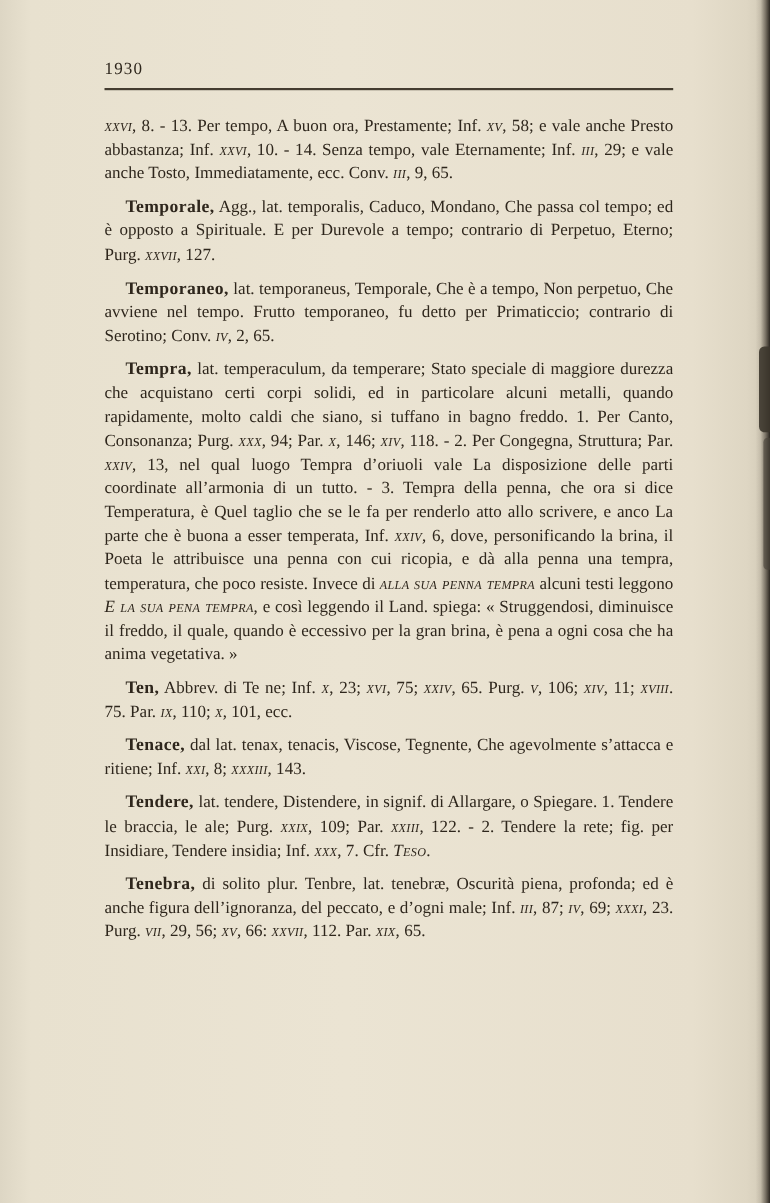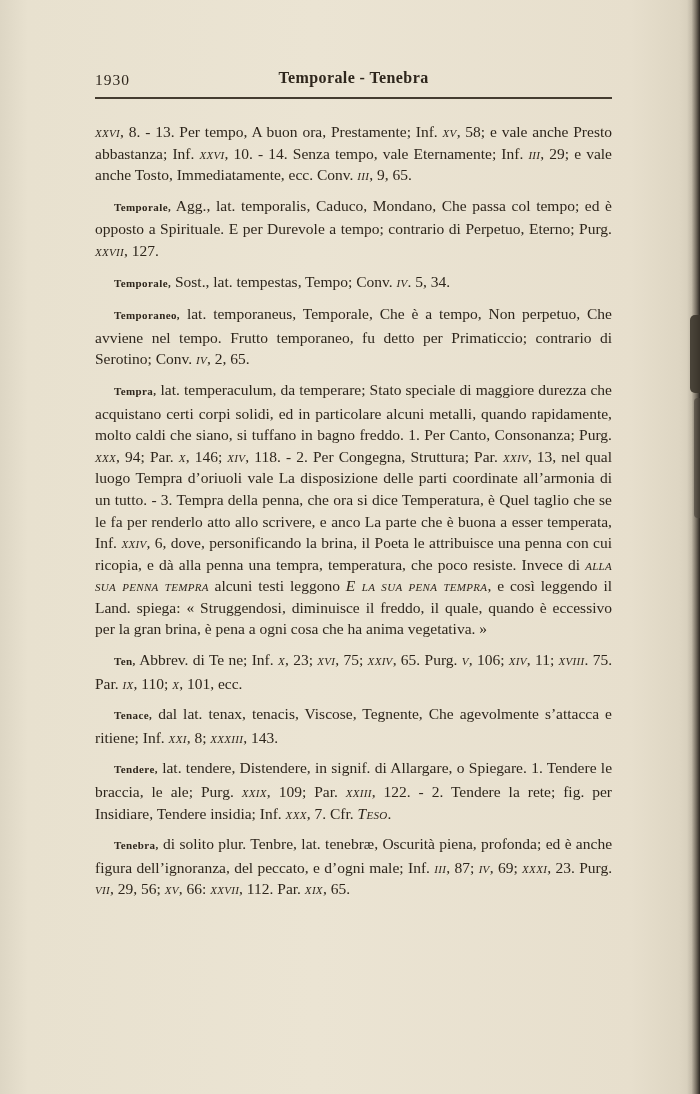--- a/index.html
+++ b/index.html
@@ -18,22 +18,21 @@
   .edge-blob{
     position:absolute;right:0;top:315px;width:10px;height:78px;
     background:#3c362c;border-radius:5px 0 0 5px;opacity:.9;
   }
   .edge-blob2{
     position:absolute;right:0;top:398px;width:6px;height:120px;
     background:#4a443a;border-radius:4px 0 0 4px;opacity:.65;
   }
   .content{
     position:relative;
-    padding:34px 88px 0 95px;
-    margin-top:35px;
+    padding:52px 88px 0 95px;
   }
   .header{
     position:relative;height:24px;
   }
   .pagenum{
     position:absolute;left:0;top:2px;
     font-size:15.5px;letter-spacing:1px;
   }
   .title{
     display:block;text-align:center;
@@ -45,40 +44,38 @@
   }
   .text-block{margin-top:22px;}
   .para{
     margin:0 0 9px 0;
     font-size:15.5px;line-height:21.6px;
     text-align:justify;
   }
   .para.indent{text-indent:19px;}
   .r-n{}
   .r-i{}
-  .r-b{font-weight:bold;font-size:11px;letter-spacing:.4px;}
+  .r-b{font-weight:bold;font-size:16px;letter-spacing:.4px;}
   .r-sc{font-variant:small-caps;letter-spacing:.3px;font-style:italic;}
 </style>
 </head>
 <body>
 
 <div class="page">
   <div class="edge-right"></div>
   <div class="edge-blob"></div>
   <div class="edge-blob2"></div>
   <div class="content">
     <div class="header">
       <span class="pagenum">1930</span>
-      <span class="title">Temporale - Tenebra</span>
     </div>
     <div class="rule"></div>
     <div class="text-block">
         <p class="para"><span class="r-sc">xxvi</span><span class="r-n">, 8. - 13. </span><span class="r-i">Per tempo</span><span class="r-n">, A buon ora, Prestamente; </span><span class="r-i">Inf.</span><span class="r-n"> </span><span class="r-sc">xv</span><span class="r-n">, 58; e vale anche Presto abbastanza; </span><span class="r-i">Inf.</span><span class="r-n"> </span><span class="r-sc">xxvi</span><span class="r-n">, 10. - 14. </span><span class="r-i">Senza tempo,</span><span class="r-n"> vale Eternamente; </span><span class="r-i">Inf.</span><span class="r-n"> </span><span class="r-sc">iii</span><span class="r-n">, 29; e vale anche Tosto, Immediatamente, ecc. </span><span class="r-i">Conv.</span><span class="r-n"> </span><span class="r-sc">iii</span><span class="r-n">, 9, 65.</span></p>
         <p class="para indent"><span class="r-b">Temporale,</span><span class="r-n"> Agg., lat. </span><span class="r-i">temporalis,</span><span class="r-n"> Caduco, Mondano, Che passa col tempo; ed è opposto a </span><span class="r-i">Spirituale</span><span class="r-n">. E per Durevole a tempo; contrario di </span><span class="r-i">Perpetuo, Eterno; Purg.</span><span class="r-n"> </span><span class="r-sc">xxvii</span><span class="r-n">, 127.</span></p>
-        <p class="para indent"><span class="r-b">Temporale,</span><span class="r-n"> Sost., lat. </span><span class="r-i">tempestas,</span><span class="r-n"> Tempo; </span><span class="r-i">Conv.</span><span class="r-n"> </span><span class="r-sc">iv</span><span class="r-n">. 5, 34.</span></p>
         <p class="para indent"><span class="r-b">Temporaneo,</span><span class="r-n"> lat. </span><span class="r-i">temporaneus,</span><span class="r-n"> Temporale, Che è a tempo, Non perpetuo, Che avviene nel tempo. </span><span class="r-i">Frutto temporaneo,</span><span class="r-n"> fu detto per Primaticcio; contrario di </span><span class="r-i">Serotino; Conv.</span><span class="r-n"> </span><span class="r-sc">iv</span><span class="r-n">, 2, 65.</span></p>
         <p class="para indent"><span class="r-b">Tempra,</span><span class="r-n"> lat. </span><span class="r-i">temperaculum,</span><span class="r-n"> da </span><span class="r-i">temperare;</span><span class="r-n"> Stato speciale di maggiore durezza che acquistano certi corpi solidi, ed in particolare alcuni metalli, quando rapidamente, molto caldi che siano, si tuffano in bagno freddo. 1. Per Canto, Consonanza; </span><span class="r-i">Purg.</span><span class="r-n"> </span><span class="r-sc">xxx</span><span class="r-n">, 94; </span><span class="r-i">Par.</span><span class="r-n"> </span><span class="r-sc">x</span><span class="r-n">, 146; </span><span class="r-sc">xiv</span><span class="r-n">, 118. - 2. Per Congegna, Struttura; </span><span class="r-i">Par.</span><span class="r-n"> </span><span class="r-sc">xxiv</span><span class="r-n">, 13, nel qual luogo </span><span class="r-i">Tempra d’oriuoli</span><span class="r-n"> vale La disposizione delle parti coordinate all’armonia di un tutto. - 3. </span><span class="r-i">Tempra della penna,</span><span class="r-n"> che ora si dice </span><span class="r-i">Temperatura,</span><span class="r-n"> è Quel taglio che se le fa per renderlo atto allo scrivere, e anco La parte che è buona a esser temperata, </span><span class="r-i">Inf.</span><span class="r-n"> </span><span class="r-sc">xxiv</span><span class="r-n">, 6, dove, personificando la brina, il Poeta le attribuisce una penna con cui ricopia, e dà alla penna una </span><span class="r-i">tempra,</span><span class="r-n"> temperatura, che poco resiste. Invece di </span><span class="r-sc">alla sua penna tempra</span><span class="r-n"> alcuni testi leggono </span><span class="r-sc">E la sua pena tempra</span><span class="r-n">, e così leggendo il </span><span class="r-i">Land.</span><span class="r-n"> spiega: « Struggendosi, diminuisce il freddo, il quale, quando è eccessivo per la gran brina, è pena a ogni cosa che ha anima vegetativa. »</span></p>
         <p class="para indent"><span class="r-b">Ten,</span><span class="r-n"> Abbrev. di Te ne; </span><span class="r-i">Inf.</span><span class="r-n"> </span><span class="r-sc">x</span><span class="r-n">, 23; </span><span class="r-sc">xvi</span><span class="r-n">, 75; </span><span class="r-sc">xxiv</span><span class="r-n">, 65. </span><span class="r-i">Purg.</span><span class="r-n"> </span><span class="r-sc">v</span><span class="r-n">, 106; </span><span class="r-sc">xiv</span><span class="r-n">, 11; </span><span class="r-sc">xviii</span><span class="r-n">. 75. </span><span class="r-i">Par.</span><span class="r-n"> </span><span class="r-sc">ix</span><span class="r-n">, 110; </span><span class="r-sc">x</span><span class="r-n">, 101, ecc.</span></p>
         <p class="para indent"><span class="r-b">Tenace,</span><span class="r-n"> dal lat. </span><span class="r-i">tenax, tenacis,</span><span class="r-n"> Viscose, Tegnente, Che agevolmente s’attacca e ritiene; </span><span class="r-i">Inf.</span><span class="r-n"> </span><span class="r-sc">xxi</span><span class="r-n">, 8; </span><span class="r-sc">xxxiii</span><span class="r-n">, 143.</span></p>
         <p class="para indent"><span class="r-b">Tendere,</span><span class="r-n"> lat. </span><span class="r-i">tendere,</span><span class="r-n"> Distendere, in signif. di Allargare, o Spiegare. 1. </span><span class="r-i">Tendere le braccia, le ale; Purg.</span><span class="r-n"> </span><span class="r-sc">xxix</span><span class="r-n">, 109; </span><span class="r-i">Par.</span><span class="r-n"> </span><span class="r-sc">xxiii</span><span class="r-n">, 122. - 2. </span><span class="r-i">Tendere la rete;</span><span class="r-n"> fig. per Insidiare, Tendere insidia; </span><span class="r-i">Inf.</span><span class="r-n"> </span><span class="r-sc">xxx</span><span class="r-n">, 7. Cfr. </span><span class="r-sc">Teso</span><span class="r-n">.</span></p>
         <p class="para indent"><span class="r-b">Tenebra,</span><span class="r-n"> di solito plur. </span><span class="r-i">Tenbre,</span><span class="r-n"> lat. </span><span class="r-i">tenebræ,</span><span class="r-n"> Oscurità piena, profonda; ed è anche figura dell’ignoranza, del peccato, e d’ogni male; </span><span class="r-i">Inf.</span><span class="r-n"> </span><span class="r-sc">iii</span><span class="r-n">, 87; </span><span class="r-sc">iv</span><span class="r-n">, 69; </span><span class="r-sc">xxxi</span><span class="r-n">, 23. </span><span class="r-i">Purg.</span><span class="r-n"> </span><span class="r-sc">vii</span><span class="r-n">, 29, 56; </span><span class="r-sc">xv</span><span class="r-n">, 66: </span><span class="r-sc">xxvii</span><span class="r-n">, 112. </span><span class="r-i">Par.</span><span class="r-n"> </span><span class="r-sc">xix</span><span class="r-n">, 65.</span></p>
       </div>
   </div>
 </div>
 

